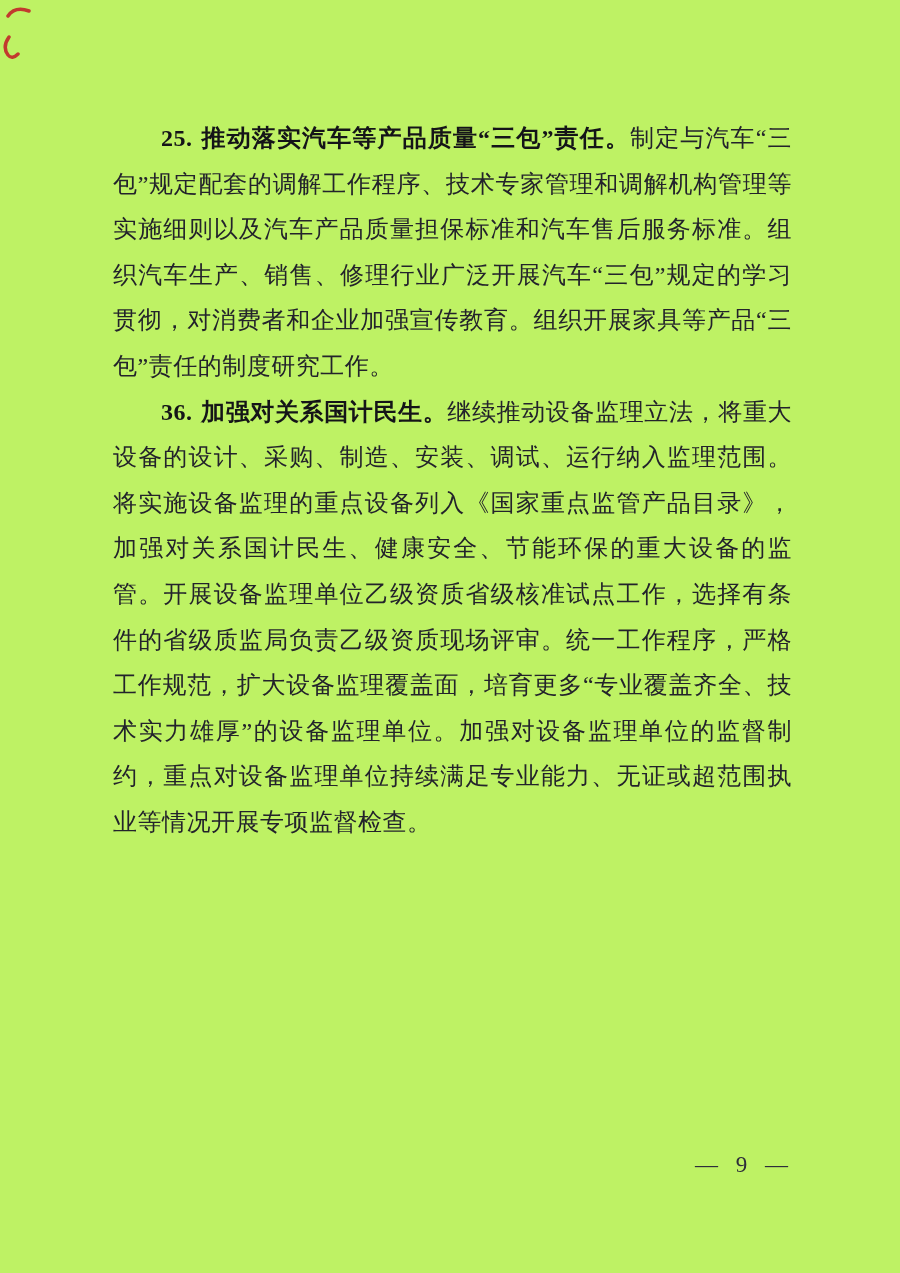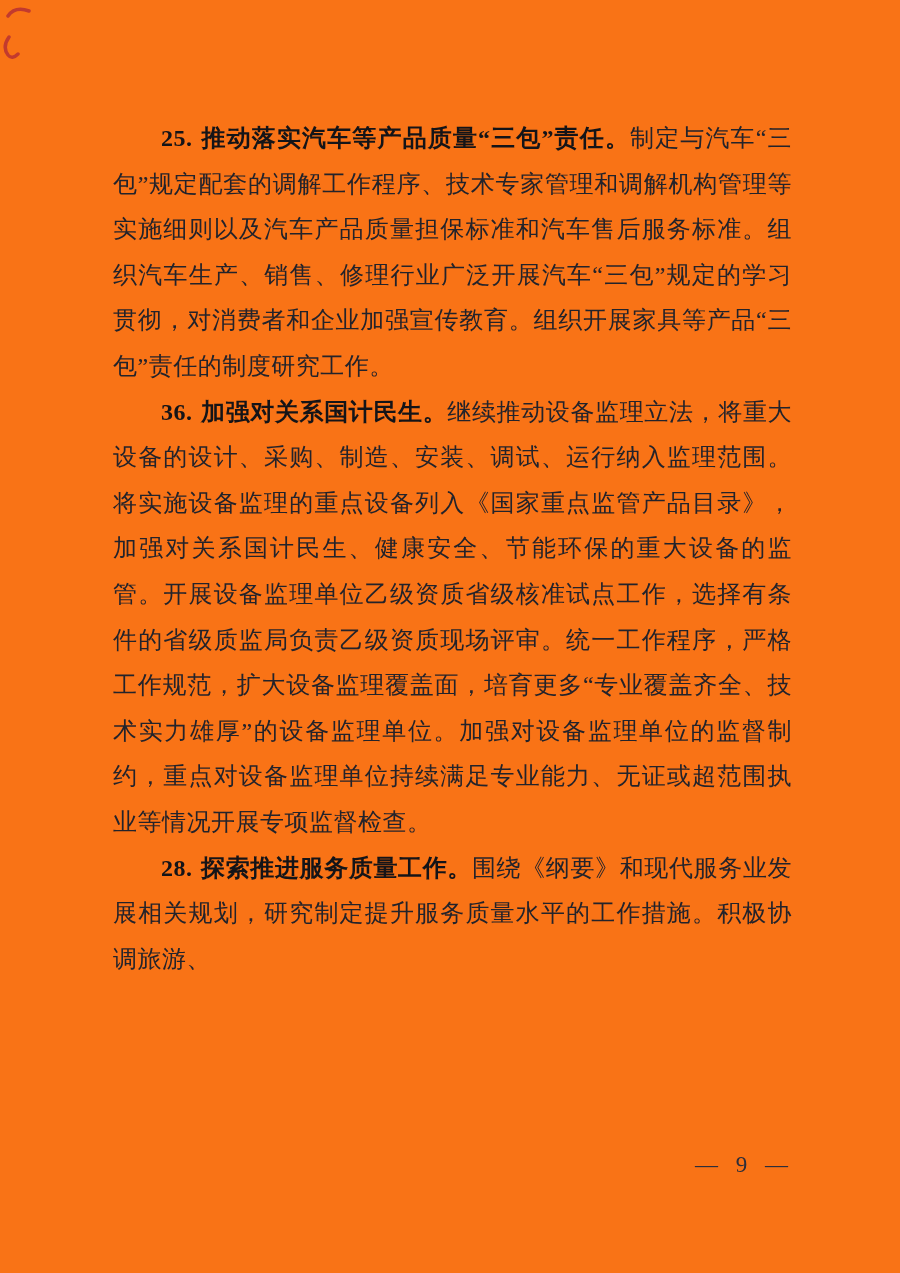--- a/index.html
+++ b/index.html
@@ -10,21 +10,21 @@
     width: 900px;
     height: 1273px;
     position: relative;
     background: #fefefe;
     overflow: hidden;
     font-family: "Liberation Serif", "DejaVu Serif", serif;
   }
   .page {
     position: absolute;
     inset: 0;
-    background: #f97316;
+    background: #bef264;
   }
   .content {
     position: absolute;
     left: 113px;
     top: 116px;
     width: 679px;
     color: #23232b;
   }
   .para {
     margin: 0;
@@ -81,21 +81,18 @@
 
     <p class="para">
       <span class="para-num">25.</span><span class="para-head">推动落实汽车等产品质量“三包”责任。</span><span class="para-body">制定与汽车“三包”规定配套的调解工作程序、技术专家管理和调解机构管理等实施细则以及汽车产品质量担保标准和汽车售后服务标准。组织汽车生产、销售、修理行业广泛开展汽车“三包”规定的学习贯彻，对消费者和企业加强宣传教育。组织开展家具等产品“三包”责任的制度研究工作。</span>
     </p>
 
 
     <p class="para">
       <span class="para-num">36.</span><span class="para-head">加强对关系国计民生。</span><span class="para-body">继续推动设备监理立法，将重大设备的设计、采购、制造、安装、调试、运行纳入监理范围。将实施设备监理的重点设备列入《国家重点监管产品目录》，加强对关系国计民生、健康安全、节能环保的重大设备的监管。开展设备监理单位乙级资质省级核准试点工作，选择有条件的省级质监局负责乙级资质现场评审。统一工作程序，严格工作规范，扩大设备监理覆盖面，培育更多“专业覆盖齐全、技术实力雄厚”的设备监理单位。加强对设备监理单位的监督制约，重点对设备监理单位持续满足专业能力、无证或超范围执业等情况开展专项监督检查。</span>
     </p>
 
-    <p class="para">
-      <span class="para-num">28.</span><span class="para-head">探索推进服务质量工作。</span><span class="para-body">围绕《纲要》和现代服务业发展相关规划，研究制定提升服务质量水平的工作措施。积极协调旅游、</span>
-    </p>
 
   </main>
 
   <div class="pagenum">— 9 —</div>
 
 </div>
 
 </body></html>

